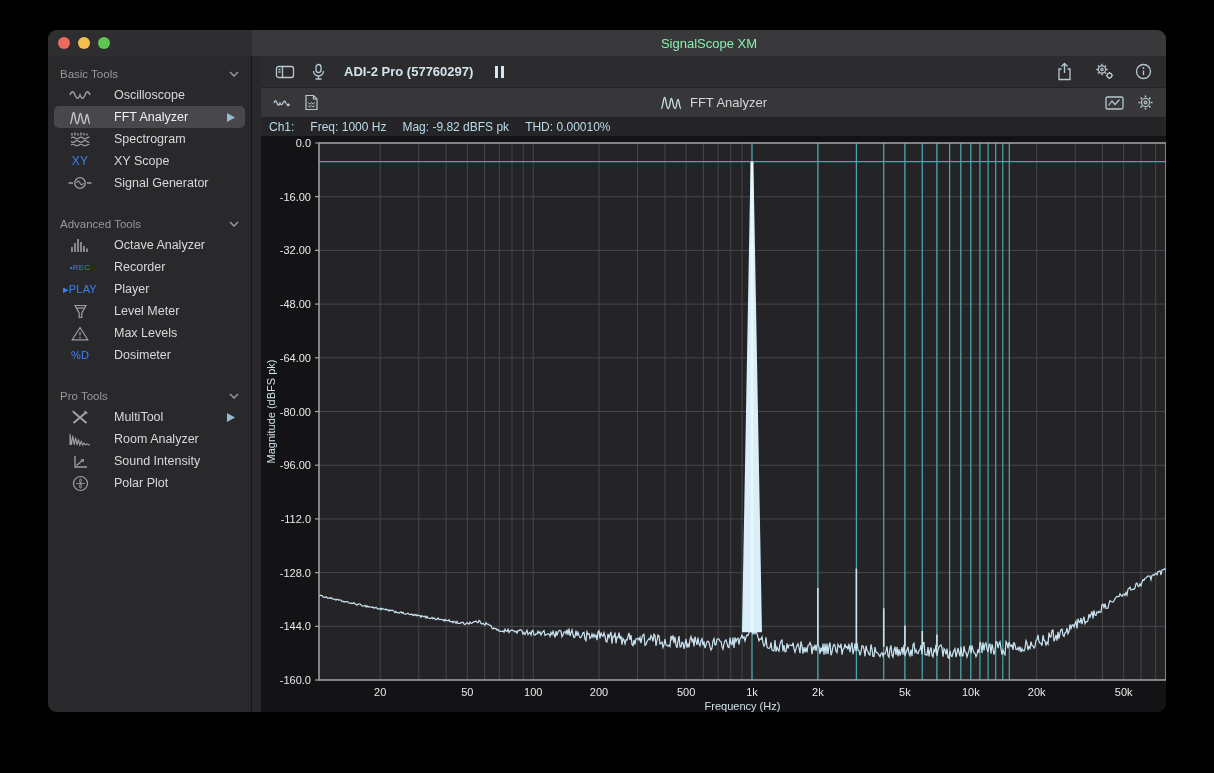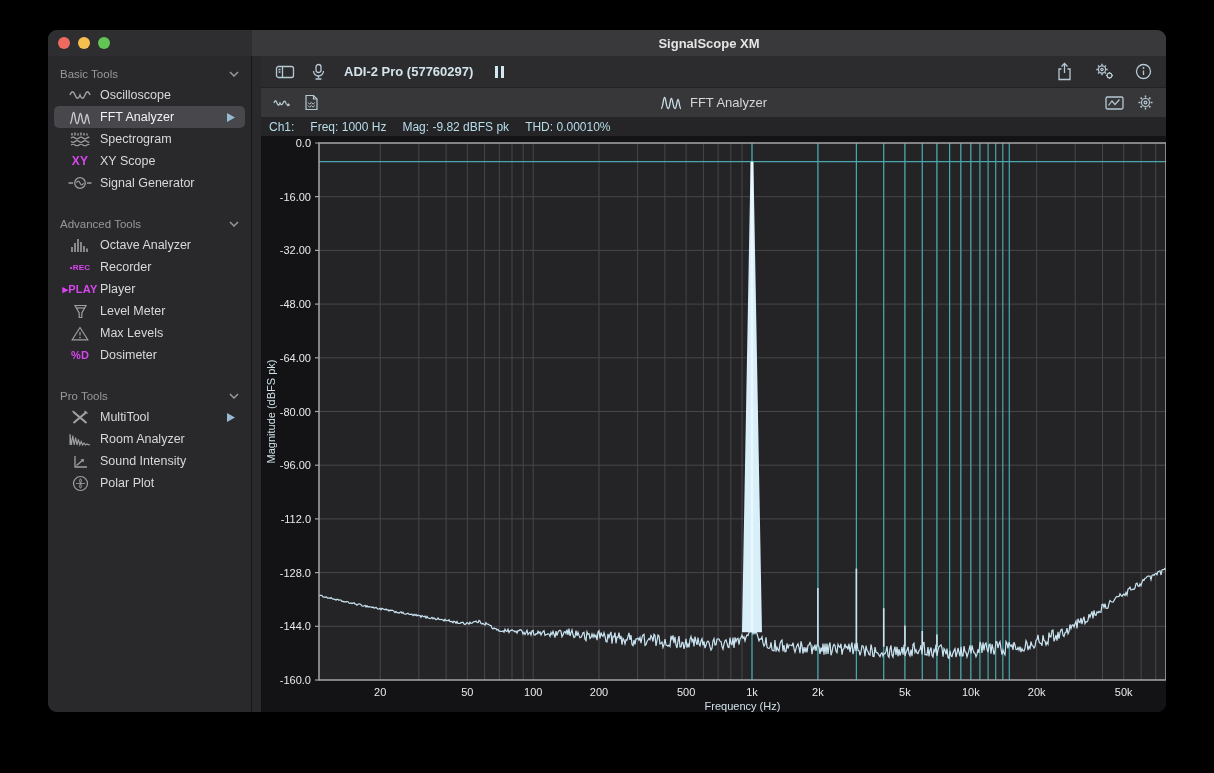--- a/index.html
+++ b/index.html
@@ -3,35 +3,35 @@
 <meta charset="utf-8">
 <style>
   * { margin:0; padding:0; box-sizing:border-box; }
   html,body { width:1214px; height:773px; background:#000; overflow:hidden;
     font-family:"Liberation Sans", sans-serif; -webkit-font-smoothing:antialiased; }
   .window { position:absolute; left:48px; top:30px; width:1118px; height:682px;
     border-radius:9px; overflow:hidden; background:#29292b; display:flex; flex-direction:column; }
   .titlebar { height:26px; display:flex; flex-shrink:0; }
   .titlebar-left { width:204px; background:#2e2e30; display:flex; align-items:center; padding-left:10px; gap:8px; }
   .titlebar-main { flex:1; background:#39393b; display:flex; align-items:center; justify-content:center; }
-  .title { font-size:13px; font-weight:bold; color:#e5e5e5; }
+  .title { font-size:13px; font-weight:normal; color:#86efac; }
   .tl { width:12px; height:12px; border-radius:50%; }
   .tl.red{ background:#ec6a5e; } .tl.yellow{ background:#f5bf4f; } .tl.green{ background:#61c554; }
   .body-row { flex:1; display:flex; min-height:0; }
   .sidebar { width:204px; background:#29292b; border-right:1px solid #161617; padding-top:8px; flex-shrink:0; }
   .section-header { height:20px; display:flex; align-items:center; padding:0 12px; color:#97989c; font-size:11.5px; }
   .section-header + .section-header, .section { margin:0; }
   .section:not(:first-child) .section-header { margin-top:20px; }
   .section-header .sec-label { flex:1; }
   .sb-item { height:22px; display:flex; align-items:center; padding:0 10px 0 12px; margin:0 6px; border-radius:5px; color:#d7d8da; font-size:12.5px; }
   .sb-item.selected { background:#47474c; color:#f1f2f3; }
   .sb-item .icn { width:28px; display:flex; justify-content:center; align-items:center; color:#9da0a4; flex-shrink:0; }
   .sb-item.selected .icn { color:#c6c9cc; }
-  .sb-item .txt-icn { font-size:8px; font-weight:bold; letter-spacing:0.2px; color:#d946ef; }
-  .sb-item .lbl { flex:1; margin-left:6px; white-space:nowrap; }
+  .sb-item .txt-icn { font-size:8px; font-weight:normal; letter-spacing:0.2px; color:#3b82f6; }
+  .sb-item .lbl { flex:1; margin-left:20px; white-space:nowrap; }
   .sb-item .arrow { display:flex; }
   .main { flex:1; display:flex; flex-direction:column; min-width:0;margin-left:9px; }
   .toolbar1 { height:32px; background:#2c2c2e; border-bottom:1px solid #222224;
     display:flex; align-items:center; padding:0 14px; color:#b6c9d3; flex-shrink:0; }
   .toolbar1 .left { display:flex; align-items:center; gap:16px; }
   .device-label { color:#d3e4ec; font-size:13px; font-weight:bold; margin-left:2px; }
   .pause { display:flex; gap:3px; margin-left:6px; }
   .pause i { width:3px; height:12px; background:#cfe8f2; display:block; }
   .toolbar1 .spacer { flex:1; }
   .toolbar1 .right { display:flex; align-items:center; gap:20px; }

